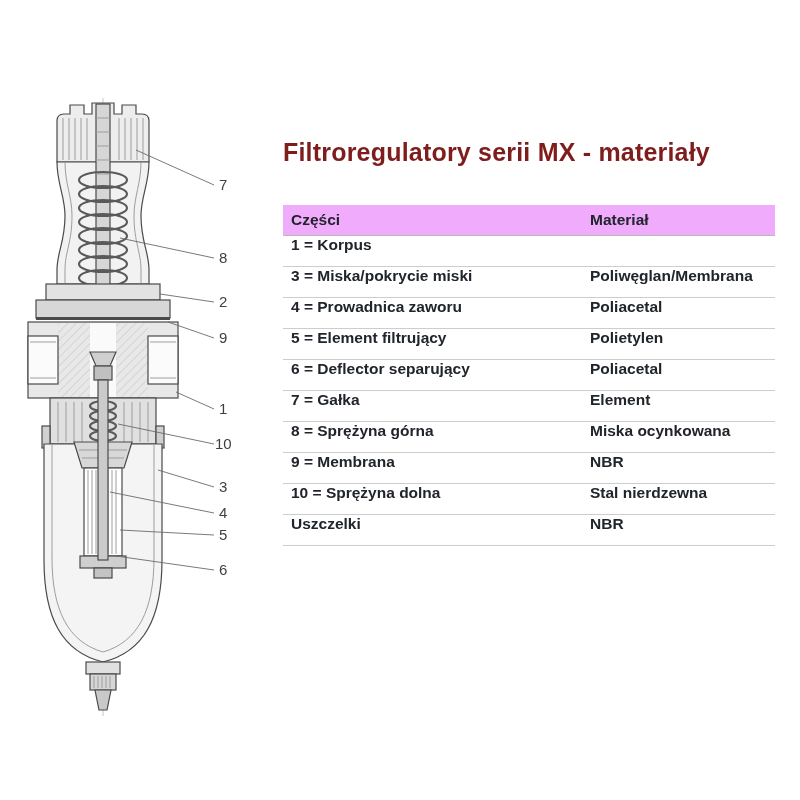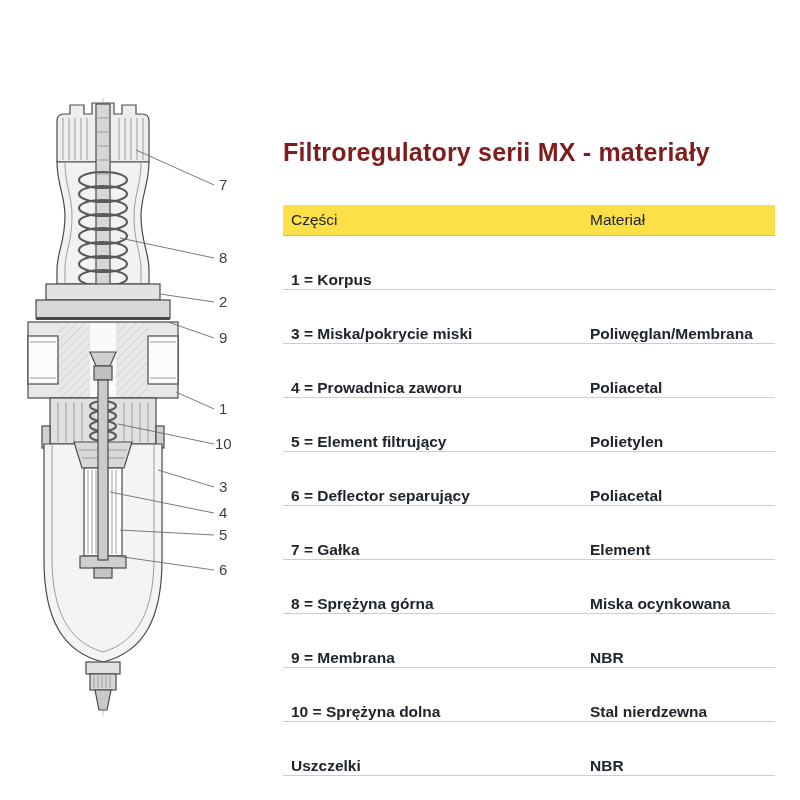--- a/index.html
+++ b/index.html
@@ -9,26 +9,26 @@
   }
   .title{
     position:absolute;left:283px;top:138px;width:500px;
     font-size:25px;font-weight:700;color:#7f1d1d;letter-spacing:0.2px;
   }
   .parts-table{
     position:absolute;left:283px;top:205px;width:492px;
     font-size:15.5px;color:#20242b;
   }
   .thead{
-    display:flex;align-items:center;height:30px;background:#fde047;
-    font-weight:400;border-bottom:1px solid #b9b9b9;
+    display:flex;align-items:center;height:30px;background:#f0abfc;
+    font-weight:700;border-bottom:1px solid #b9b9b9;
   }
   .trow{
-    display:flex;align-items:flex-end;height:30px;
-    border-bottom:1px solid #cdcdcd;font-weight:700;margin-top:23px;
+    display:flex;align-items:flex-start;height:30px;
+    border-bottom:1px solid #cdcdcd;font-weight:700;
   }
   .c1{width:307px;padding-left:8px;box-sizing:border-box;}
   .c2{flex:1;}
   
   svg{position:absolute;left:0;top:0;}
   .outline{stroke:#4a4a4a;stroke-width:1.2;}
   .thin{stroke:#9d9d9d;stroke-width:1;}
   .coil{stroke:#5a5a5a;stroke-width:2.1;fill:none;}
   .leader{stroke:#6b6b6b;stroke-width:0.9;}
   .callout{font-size:15px;fill:#3f3f3f;font-family:"Liberation Sans",sans-serif;}

